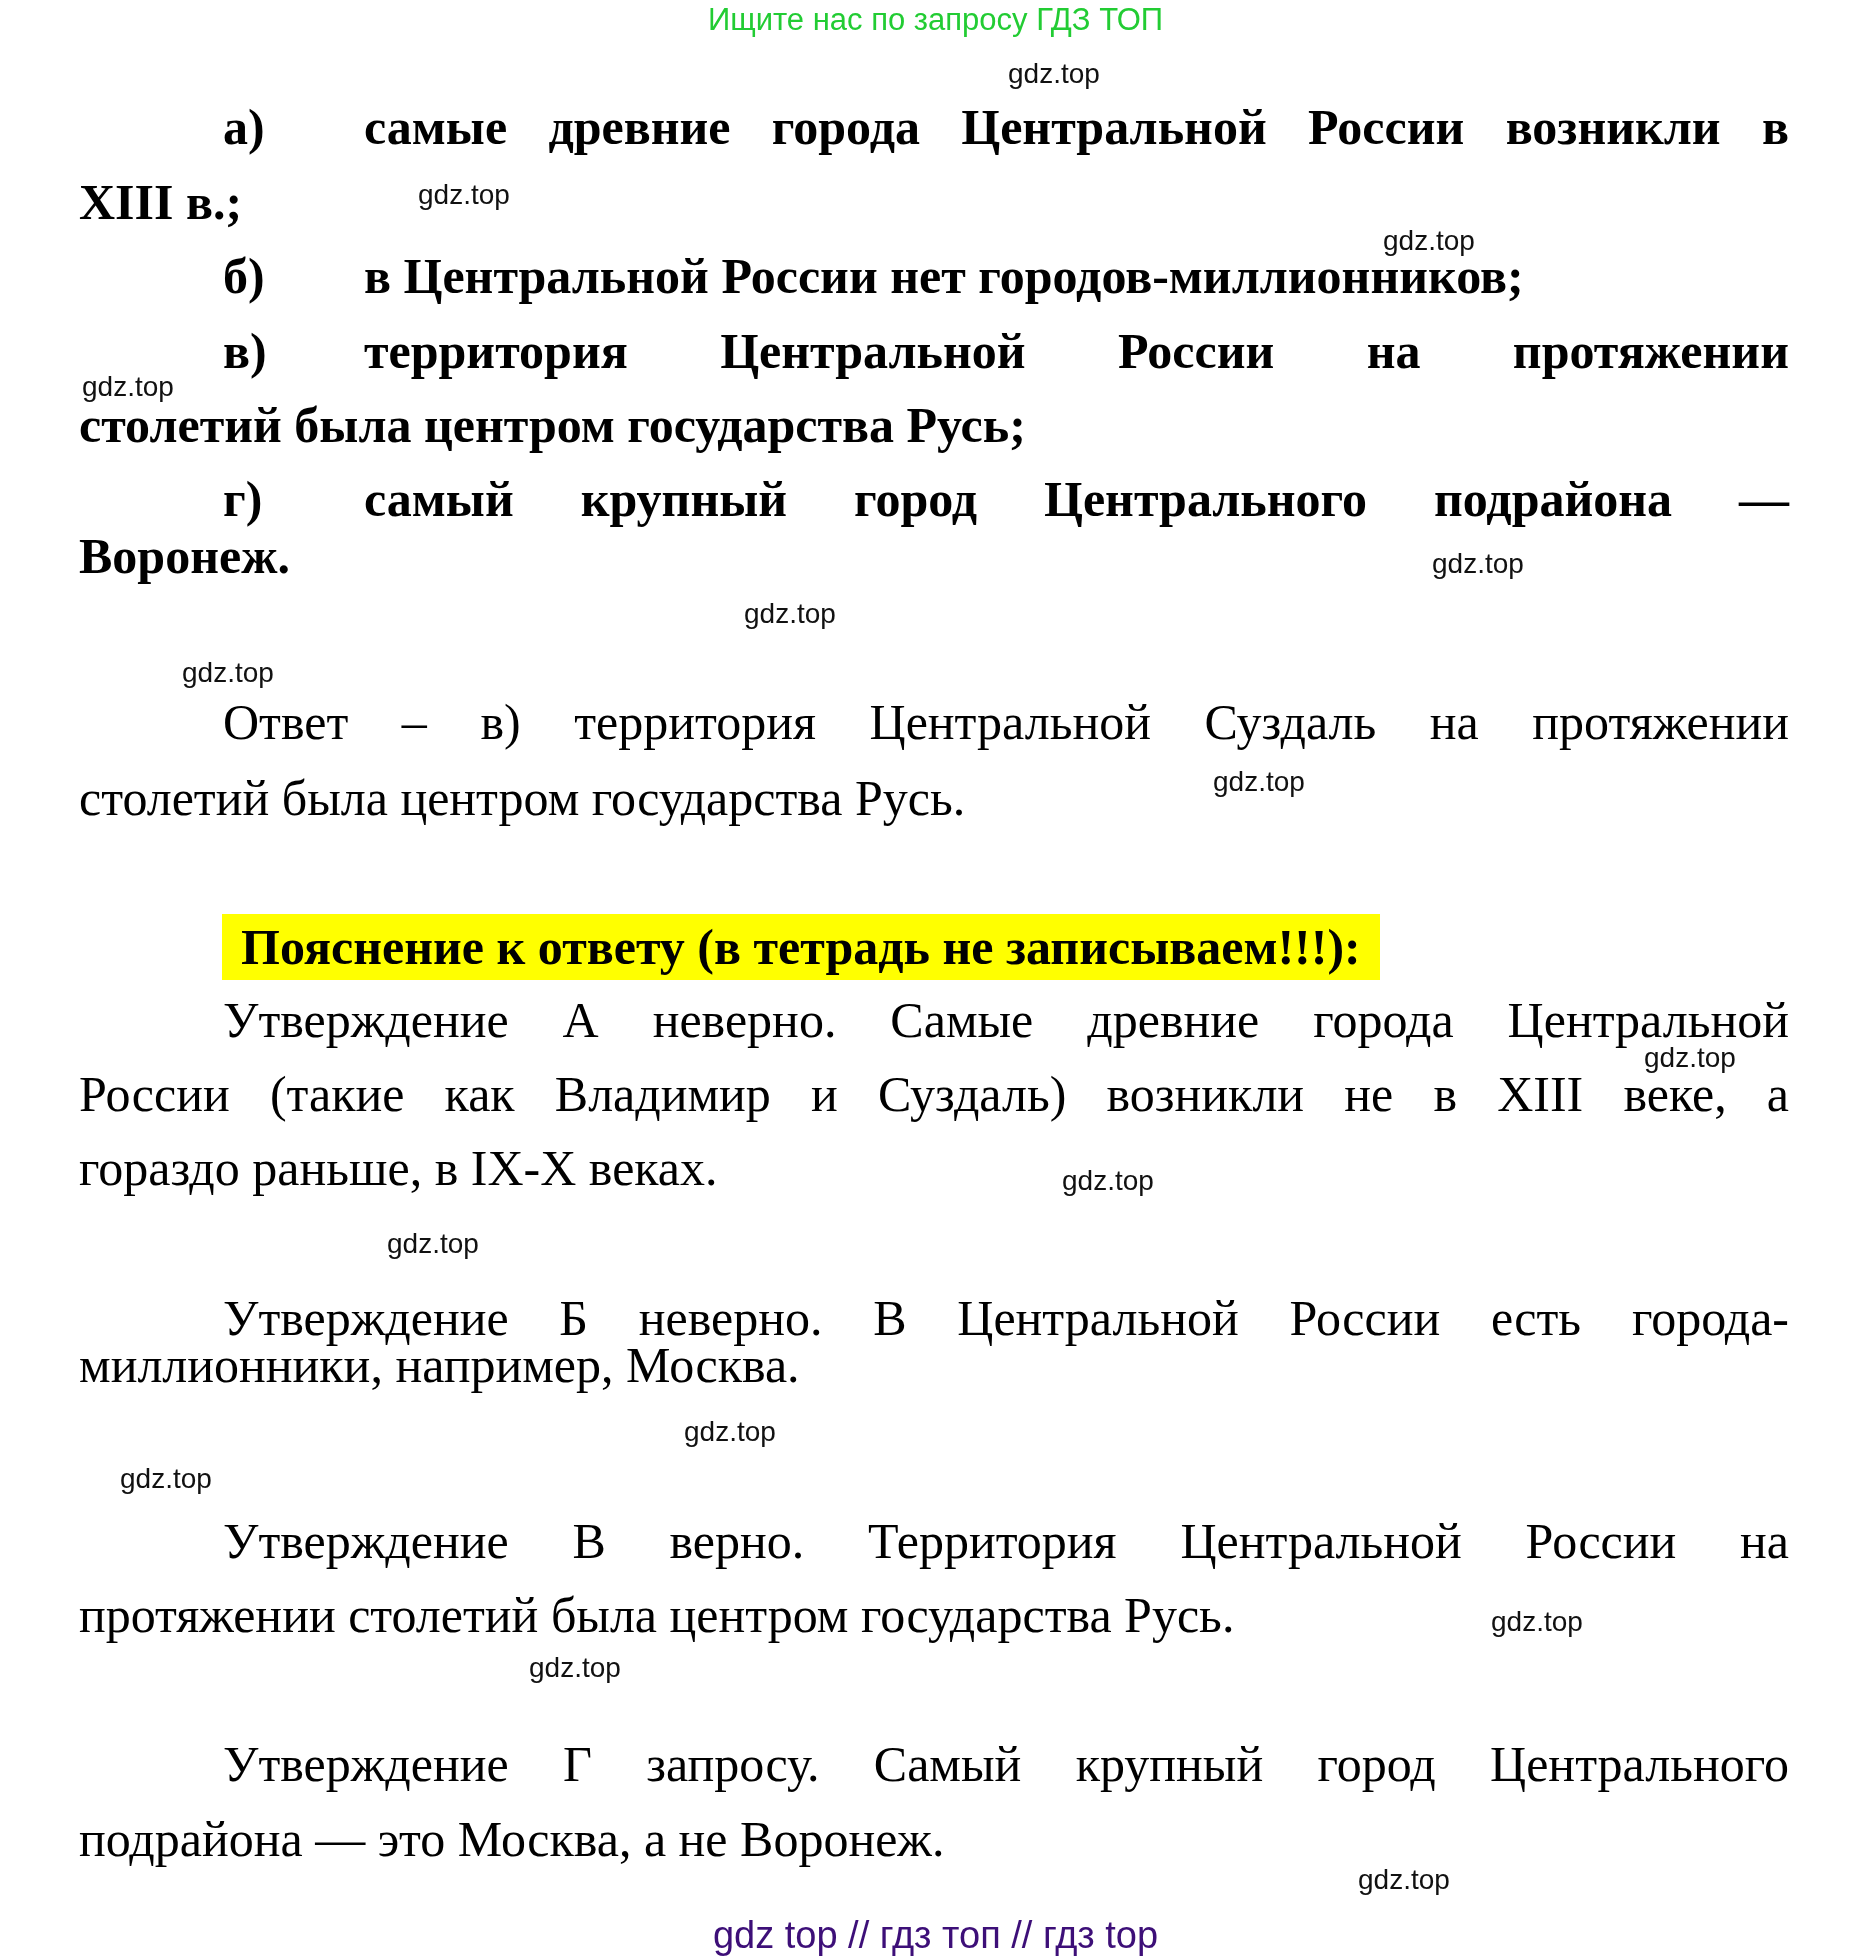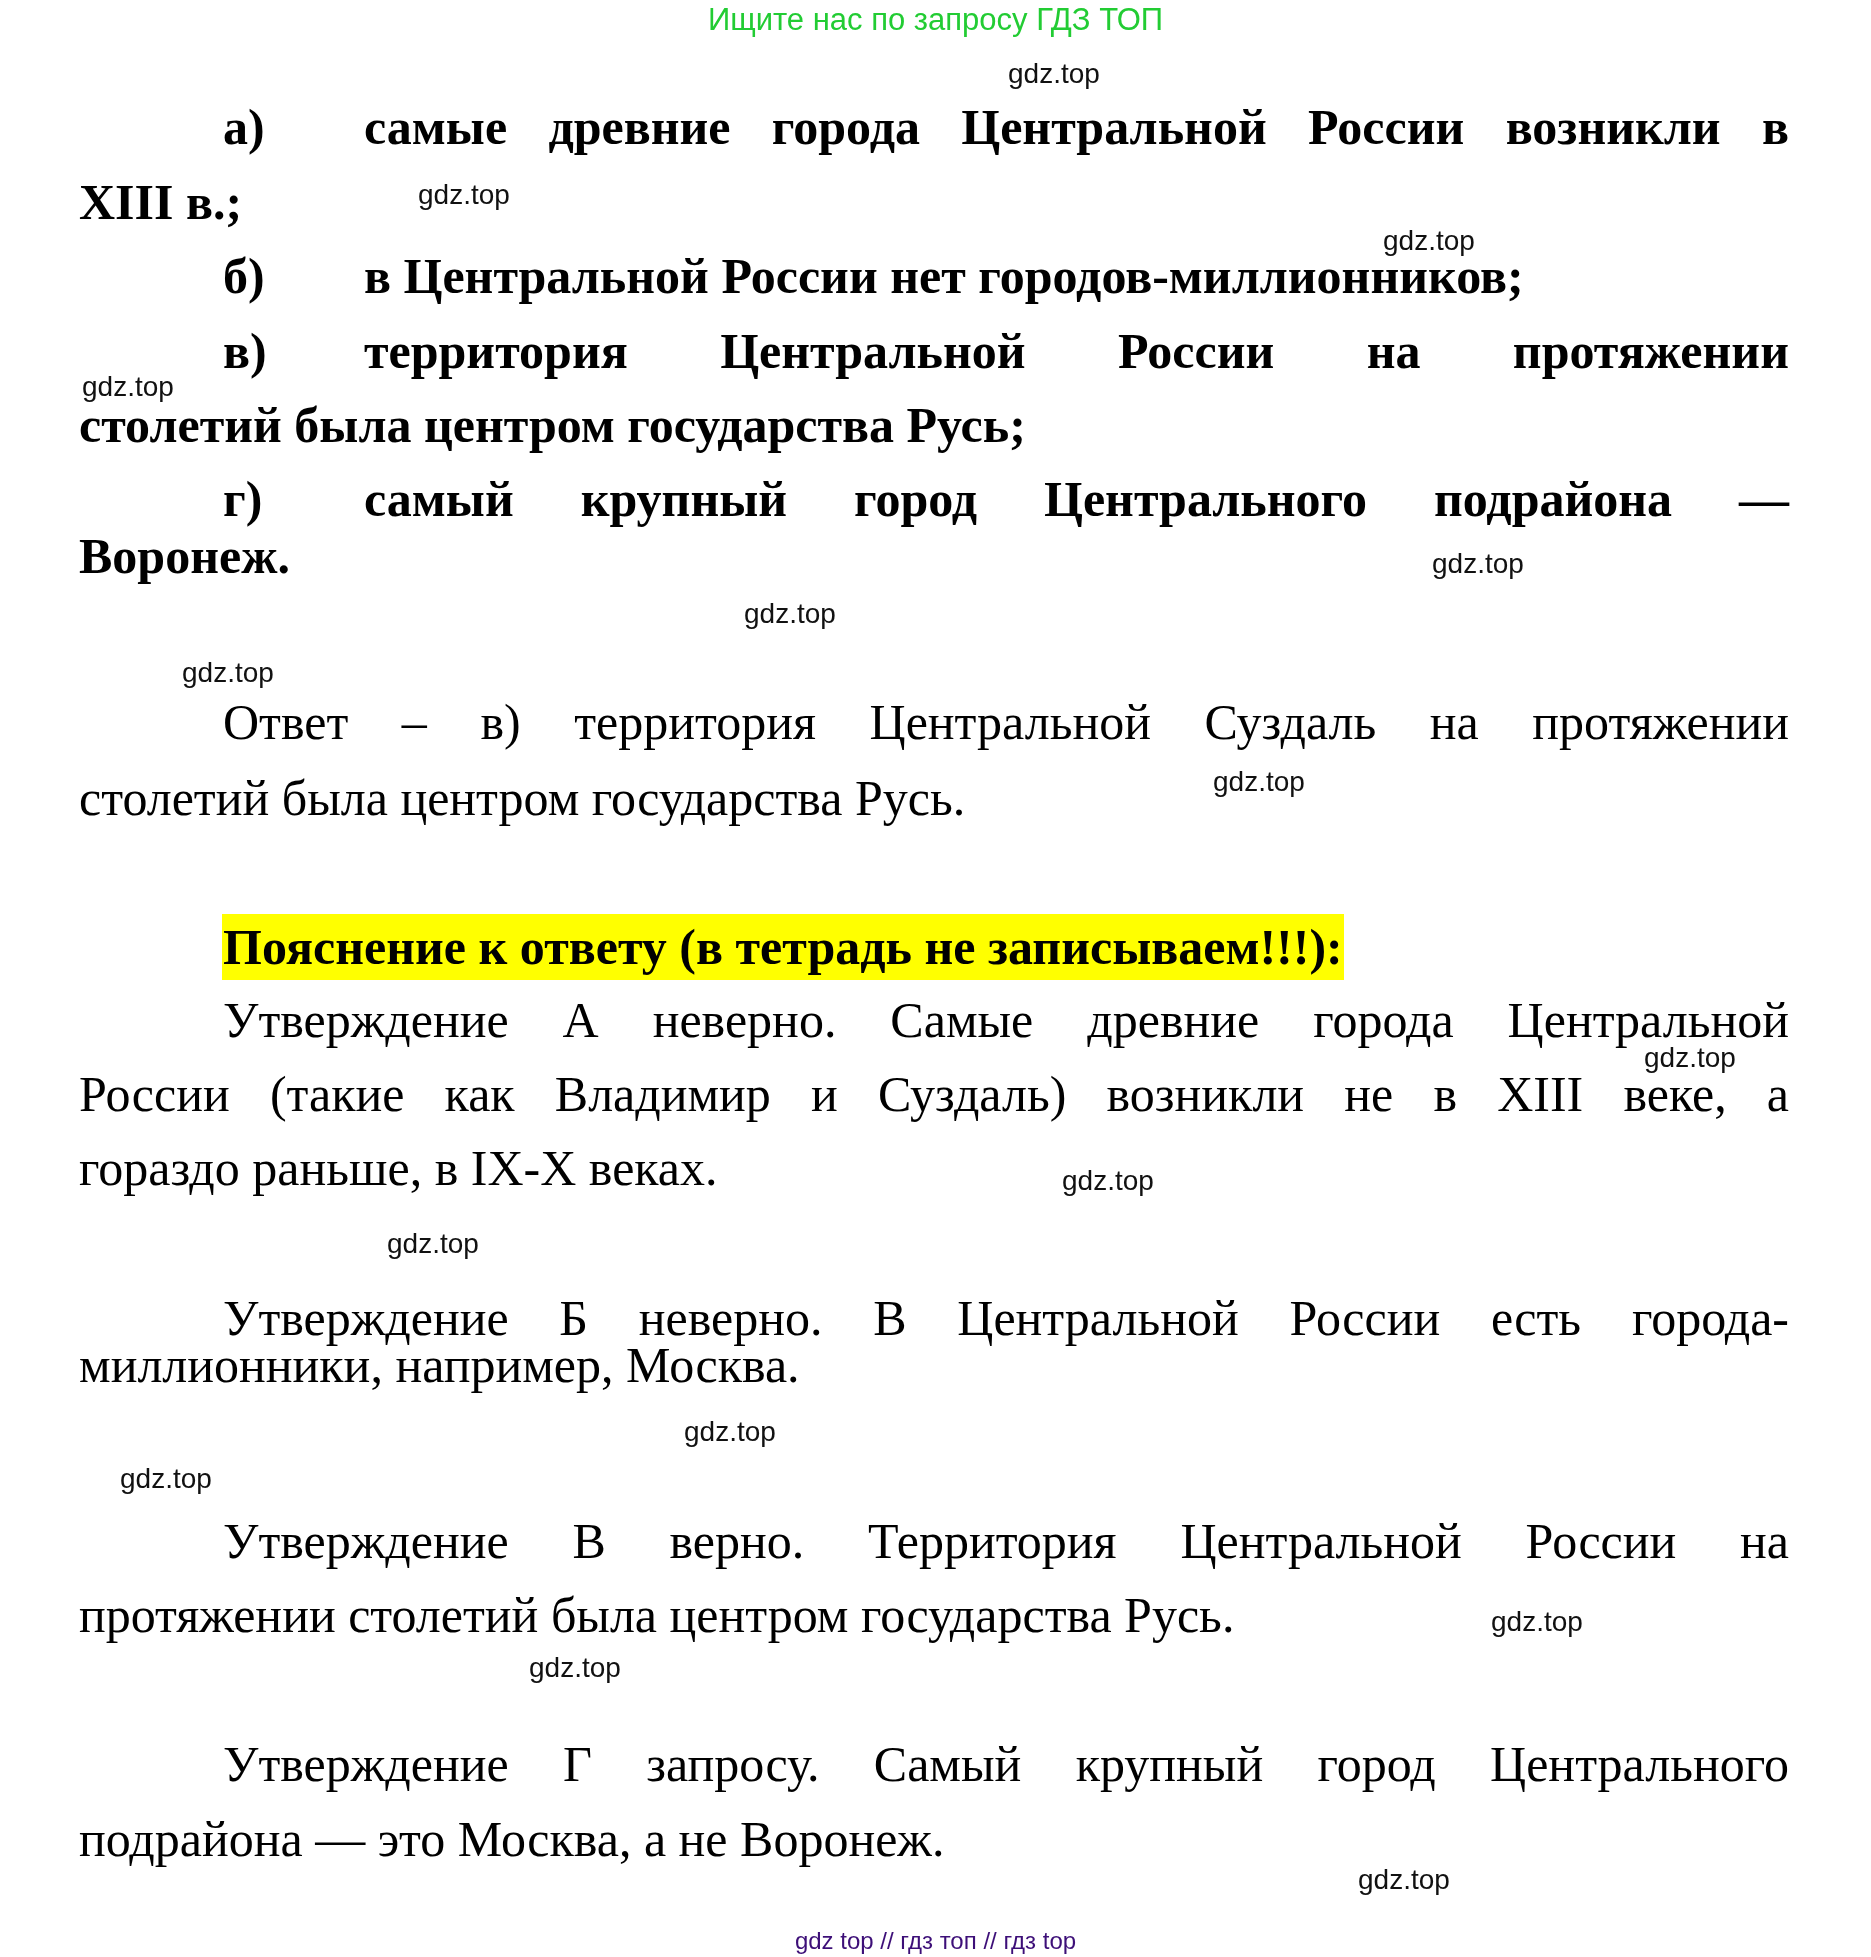--- a/index.html
+++ b/index.html
@@ -1,27 +1,27 @@
 <!DOCTYPE html>
 <html><head>
 <meta charset="utf-8">
 <style>
   html, body { margin:0; padding:0; background:#ffffff; }
   body { width:1871px; height:1957px; position:relative; overflow:hidden; }
   .banner { position:absolute; top:1.9px; left:0; width:1871px; text-align:center;
     font-family:"Liberation Sans", sans-serif; font-size:31px; color:#22cc33; }
   .footer { position:absolute; top:1914px; left:0; width:1871px; text-align:center;
-    font-family:"Liberation Sans", sans-serif; font-size:24px; color:#3d0f78;margin-top:13px; }
+    font-family:"Liberation Sans", sans-serif; font-size:38px; color:#3d0f78; }
   .line { position:absolute; left:79px; width:1710px; white-space:nowrap;
     font-family:"Liberation Serif", serif; font-size:50px; line-height:58px; color:#000; }
   .line.just { text-align:justify; text-align-last:justify; white-space:normal; }
   .bold { font-weight:bold; }
   .indent { left:223px; width:1566px; }
   .lbl { display:inline-block; width:141px; }
-  .hl { position:absolute; left:222px; top:914px; height:66px; padding:0 1px;
+  .hl { position:absolute; left:222px; top:914px; height:66px; padding:0 19px;
     background:#ffff00; font-family:"Liberation Serif", serif; font-weight:bold;
     font-size:50px; line-height:66px; white-space:nowrap; color:#000; }
   .wm { position:absolute; font-family:"Liberation Sans", sans-serif; font-size:28px;
     color:#111; line-height:31px; white-space:nowrap; }
 </style>
 </head>
 <body>
 
 <div class="banner">Ищите нас по запросу ГДЗ ТОП</div>
 

